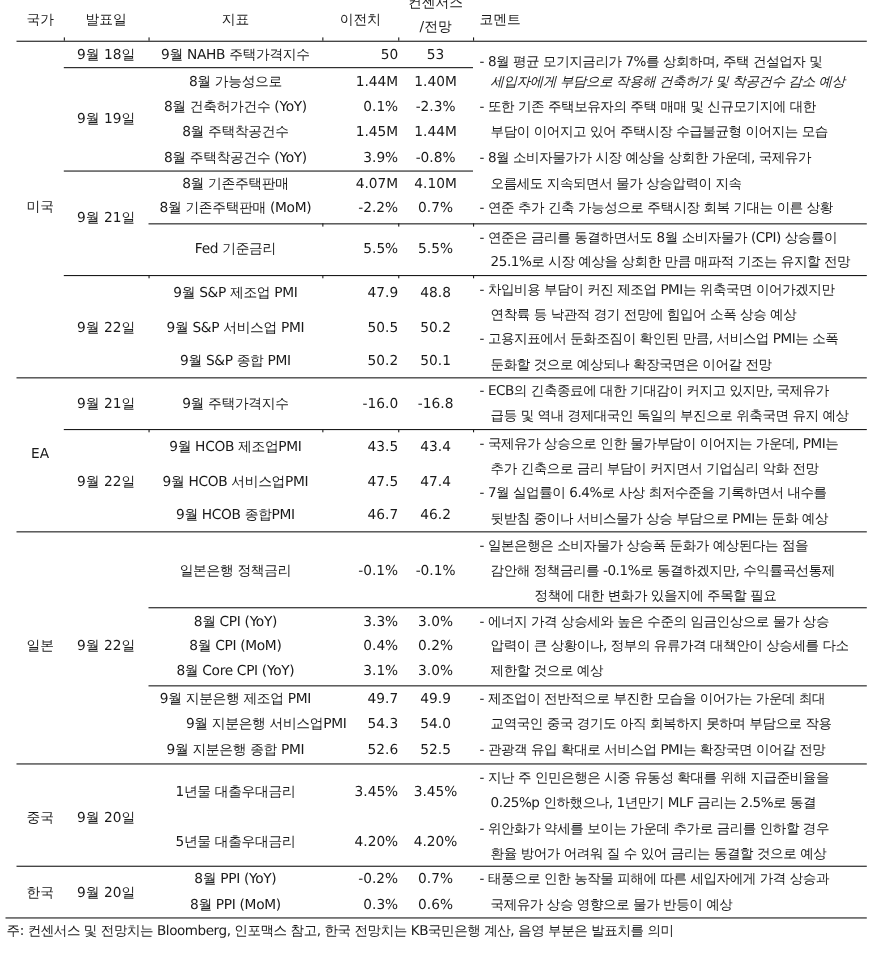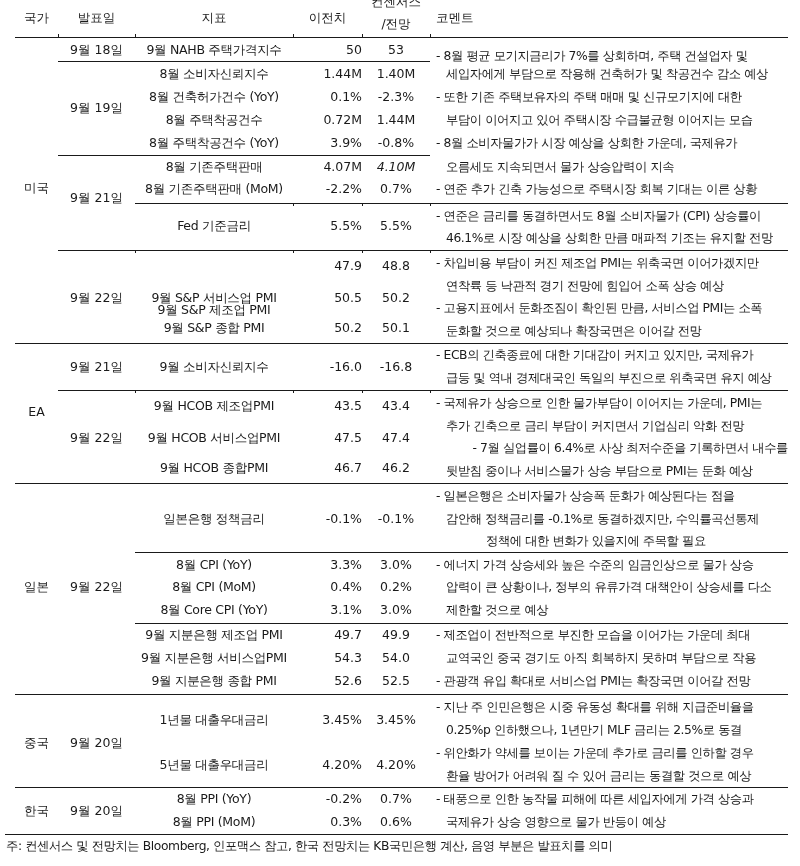--- a/index.html
+++ b/index.html
@@ -38,98 +38,98 @@
 <div>
   <div class="cell-country" style="top:180px;">미국</div>
 
   <div class="cell-date" style="top:42px;">9월 18일</div>
   <div class="cell-ind" style="top:42px;">9월 NAHB 주택가격지수</div>
   <div class="cell-prev" style="top:42px;">50</div>
   <div class="cell-cons" style="top:42px;">53</div>
   <div class="hline" style="left:58px;width:372px;top:61px;"></div>
 
   <div class="cell-date" style="top:100px;">9월 19일</div>
-  <div class="cell-ind" style="top:66px;">8월 소비자신뢰지수</div>
+  <div class="cell-ind" style="top:66px;">8월 가능성으로</div>
   <div class="cell-prev" style="top:66px;">1.44M</div>
   <div class="cell-cons" style="top:66px;">1.40M</div>
   <div class="cell-ind" style="top:89px;">8월 건축허가건수 (YoY)</div>
   <div class="cell-prev" style="top:89px;">0.1%</div>
   <div class="cell-cons" style="top:89px;">-2.3%</div>
   <div class="cell-ind" style="top:112px;">8월 주택착공건수</div>
-  <div class="cell-prev" style="top:112px;">0.72M</div>
+  <div class="cell-prev" style="top:112px;">1.45M</div>
   <div class="cell-cons" style="top:112px;">1.44M</div>
   <div class="cell-ind" style="top:135px;">8월 주택착공건수 (YoY)</div>
   <div class="cell-prev" style="top:135px;">3.9%</div>
   <div class="cell-cons" style="top:135px;">-0.8%</div>
   <div class="hline" style="left:58px;width:372px;top:155px;"></div>
 
   <div class="cell-date" style="top:190px;">9월 21일</div>
   <div class="cell-ind" style="top:159px;">8월 기존주택판매</div>
   <div class="cell-prev" style="top:159px;">4.07M</div>
-  <div class="cell-cons" style="top:159px;font-style:italic;">4.10M</div>
+  <div class="cell-cons" style="top:159px;">4.10M</div>
   <div class="cell-ind" style="top:181px;">8월 기존주택판매 (MoM)</div>
   <div class="cell-prev" style="top:181px;">-2.2%</div>
   <div class="cell-cons" style="top:181px;">0.7%</div>
   <div class="hline" style="left:135px;width:653px;top:203px;"></div>
   <div class="cell-ind" style="top:218px;">Fed 기준금리</div>
   <div class="cell-prev" style="top:218px;">5.5%</div>
   <div class="cell-cons" style="top:218px;">5.5%</div>
   <div class="hline" style="left:58px;width:730px;top:250px;"></div>
 
   <div class="cell-date" style="top:290px;">9월 22일</div>
-  <div class="cell-ind" style="top:258px;margin-top:44px;">9월 S&amp;P 제조업 PMI</div>
+  <div class="cell-ind" style="top:258px;">9월 S&amp;P 제조업 PMI</div>
   <div class="cell-prev" style="top:258px;">47.9</div>
   <div class="cell-cons" style="top:258px;">48.8</div>
   <div class="cell-ind" style="top:290px;">9월 S&amp;P 서비스업 PMI</div>
   <div class="cell-prev" style="top:290px;">50.5</div>
   <div class="cell-cons" style="top:290px;">50.2</div>
   <div class="cell-ind" style="top:320px;">9월 S&amp;P 종합 PMI</div>
   <div class="cell-prev" style="top:320px;">50.2</div>
   <div class="cell-cons" style="top:320px;">50.1</div>
 
   <div class="cmt" style="top:48px;">- 8월 평균 모기지금리가 7%를 상회하며, 주택 건설업자 및</div>
-  <div class="cmt indent" style="top:66px;">세입자에게 부담으로 작용해 건축허가 및 착공건수 감소 예상</div>
+  <div class="cmt indent" style="top:66px;font-style:italic;">세입자에게 부담으로 작용해 건축허가 및 착공건수 감소 예상</div>
   <div class="cmt" style="top:89px;">- 또한 기존 주택보유자의 주택 매매 및 신규모기지에 대한</div>
   <div class="cmt indent" style="top:112px;">부담이 이어지고 있어 주택시장 수급불균형 이어지는 모습</div>
   <div class="cmt" style="top:135px;">- 8월 소비자물가가 시장 예상을 상회한 가운데, 국제유가</div>
   <div class="cmt indent" style="top:159px;">오름세도 지속되면서 물가 상승압력이 지속</div>
   <div class="cmt" style="top:181px;">- 연준 추가 긴축 가능성으로 주택시장 회복 기대는 이른 상황</div>
   <div class="cmt" style="top:208px;">- 연준은 금리를 동결하면서도 8월 소비자물가 (CPI) 상승률이</div>
-  <div class="cmt indent" style="top:230px;">46.1%로 시장 예상을 상회한 만큼 매파적 기조는 유지할 전망</div>
+  <div class="cmt indent" style="top:230px;">25.1%로 시장 예상을 상회한 만큼 매파적 기조는 유지할 전망</div>
   <div class="cmt" style="top:255px;">- 차입비용 부담이 커진 제조업 PMI는 위축국면 이어가겠지만</div>
   <div class="cmt indent" style="top:278px;">연착륙 등 낙관적 경기 전망에 힘입어 소폭 상승 예상</div>
   <div class="cmt" style="top:300px;">- 고용지표에서 둔화조짐이 확인된 만큼, 서비스업 PMI는 소폭</div>
   <div class="cmt indent" style="top:323px;">둔화할 것으로 예상되나 확장국면은 이어갈 전망</div>
 </div>
 <div class="hline" style="left:15px;width:773px;top:343px;"></div>
 
 <div>
   <div class="cell-country" style="top:404px;">EA</div>
   <div class="cell-date" style="top:359px;">9월 21일</div>
-  <div class="cell-ind" style="top:359px;">9월 소비자신뢰지수</div>
+  <div class="cell-ind" style="top:359px;">9월 주택가격지수</div>
   <div class="cell-prev" style="top:359px;">-16.0</div>
   <div class="cell-cons" style="top:359px;">-16.8</div>
   <div class="hline" style="left:58px;width:730px;top:390px;"></div>
 
   <div class="cell-date" style="top:430px;">9월 22일</div>
   <div class="cell-ind" style="top:398px;">9월 HCOB 제조업PMI</div>
   <div class="cell-prev" style="top:398px;">43.5</div>
   <div class="cell-cons" style="top:398px;">43.4</div>
   <div class="cell-ind" style="top:430px;">9월 HCOB 서비스업PMI</div>
   <div class="cell-prev" style="top:430px;">47.5</div>
   <div class="cell-cons" style="top:430px;">47.4</div>
   <div class="cell-ind" style="top:460px;">9월 HCOB 종합PMI</div>
   <div class="cell-prev" style="top:460px;">46.7</div>
   <div class="cell-cons" style="top:460px;">46.2</div>
 
   <div class="cmt" style="top:347px;">- ECB의 긴축종료에 대한 기대감이 커지고 있지만, 국제유가</div>
   <div class="cmt indent" style="top:370px;">급등 및 역내 경제대국인 독일의 부진으로 위축국면 유지 예상</div>
   <div class="cmt" style="top:395px;">- 국제유가 상승으로 인한 물가부담이 이어지는 가운데, PMI는</div>
   <div class="cmt indent" style="top:418px;">추가 긴축으로 금리 부담이 커지면서 기업심리 악화 전망</div>
-  <div class="cmt" style="top:440px;text-align:right;">- 7월 실업률이 6.4%로 사상 최저수준을 기록하면서 내수를</div>
+  <div class="cmt" style="top:440px;">- 7월 실업률이 6.4%로 사상 최저수준을 기록하면서 내수를</div>
   <div class="cmt indent" style="top:463px;">뒷받침 중이나 서비스물가 상승 부담으로 PMI는 둔화 예상</div>
 </div>
 <div class="hline" style="left:15px;width:773px;top:483px;"></div>
 
 <div>
   <div class="cell-country" style="top:579px;">일본</div>
   <div class="cell-date" style="top:579px;">9월 22일</div>
 
   <div class="cell-ind" style="top:511px;">일본은행 정책금리</div>
   <div class="cell-prev" style="top:511px;">-0.1%</div>
@@ -143,21 +143,21 @@
   <div class="cell-prev" style="top:579px;">0.4%</div>
   <div class="cell-cons" style="top:579px;">0.2%</div>
   <div class="cell-ind" style="top:602px;">8월 Core CPI (YoY)</div>
   <div class="cell-prev" style="top:602px;">3.1%</div>
   <div class="cell-cons" style="top:602px;">3.0%</div>
   <div class="hline" style="left:135px;width:653px;top:623px;"></div>
 
   <div class="cell-ind" style="top:627px;">9월 지분은행 제조업 PMI</div>
   <div class="cell-prev" style="top:627px;">49.7</div>
   <div class="cell-cons" style="top:627px;">49.9</div>
-  <div class="cell-ind" style="top:650px;">9월 지분은행 서비스업PMI</div>
+  <div class="cell-ind" style="top:650px;margin-left:28px;">9월 지분은행 서비스업PMI</div>
   <div class="cell-prev" style="top:650px;">54.3</div>
   <div class="cell-cons" style="top:650px;">54.0</div>
   <div class="cell-ind" style="top:673px;">9월 지분은행 종합 PMI</div>
   <div class="cell-prev" style="top:673px;">52.6</div>
   <div class="cell-cons" style="top:673px;">52.5</div>
 
   <div class="cmt" style="top:488px;">- 일본은행은 소비자물가 상승폭 둔화가 예상된다는 점을</div>
   <div class="cmt indent" style="top:511px;">감안해 정책금리를 -0.1%로 동결하겠지만, 수익률곡선통제</div>
   <div class="cmt indent" style="top:533px;margin-left:40px;">정책에 대한 변화가 있을지에 주목할 필요</div>
   <div class="cmt" style="top:557px;">- 에너지 가격 상승세와 높은 수준의 임금인상으로 물가 상승</div>

